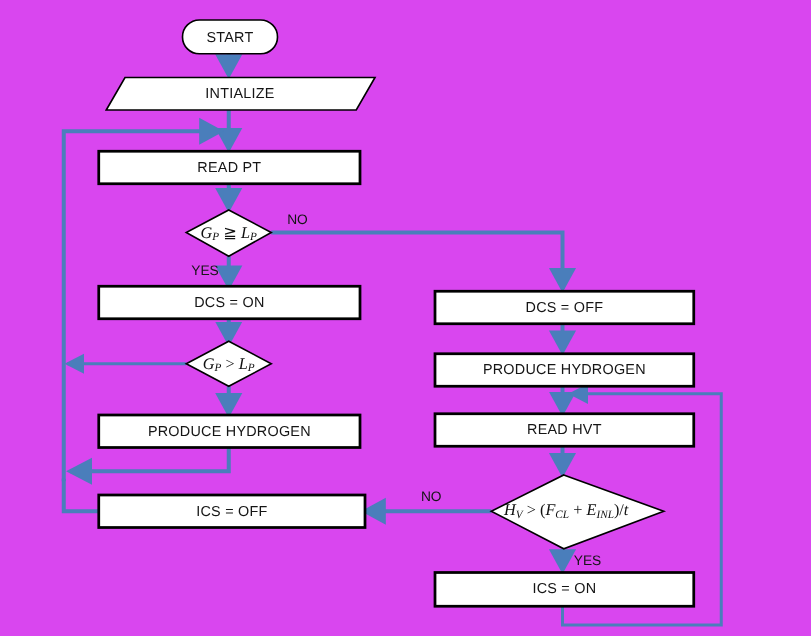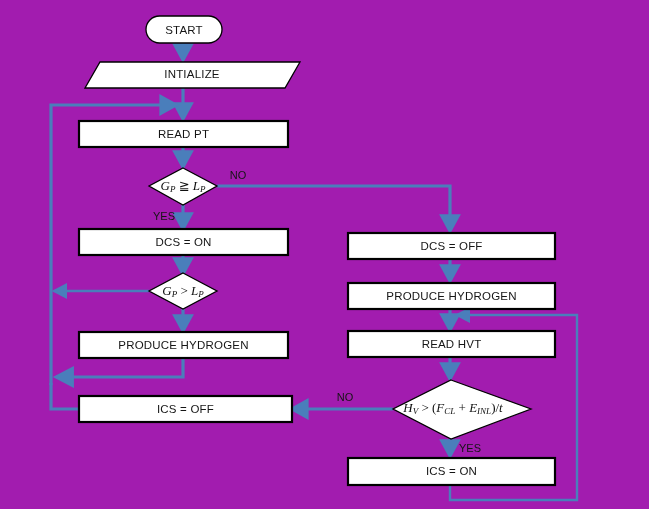--- a/index.html
+++ b/index.html
@@ -7,21 +7,21 @@
     padding: 0;
     background: #ffffff;
   }
   body {
     font-family: "Liberation Sans", sans-serif;
   }
   #canvas {
     position: relative;
     width: 649px;
     height: 509px;
-    background: #a21caf;
+    background: #d946ef;
     overflow: hidden;
   }
   #flow-svg {
     position: absolute;
     top: 0;
     left: 0;
     width: 649px;
     height: 509px;
   }
   .node-label {

